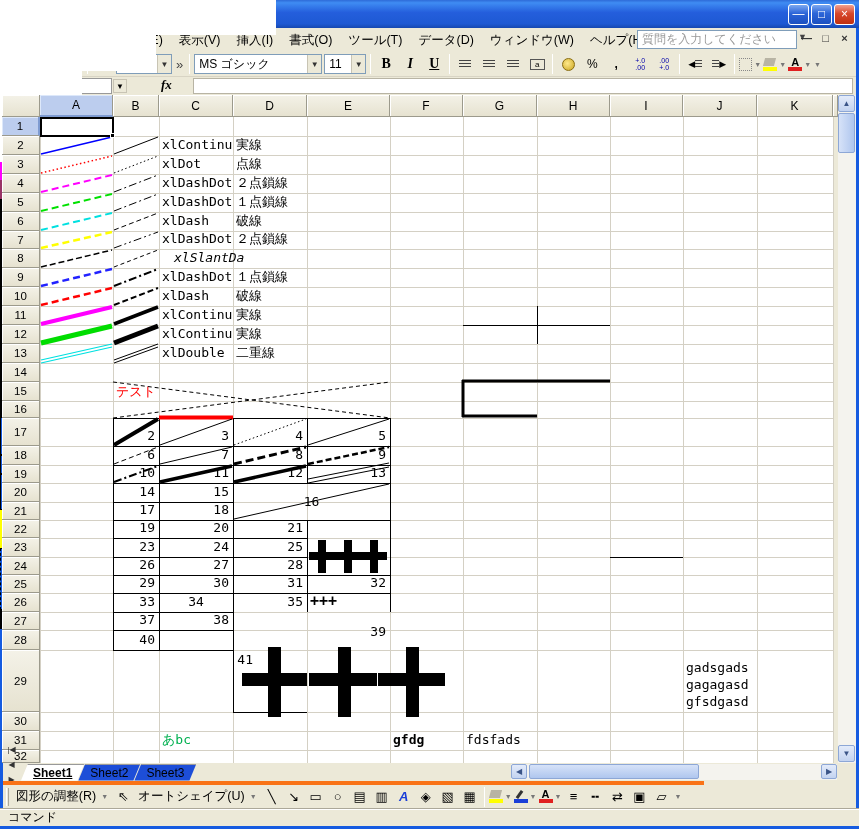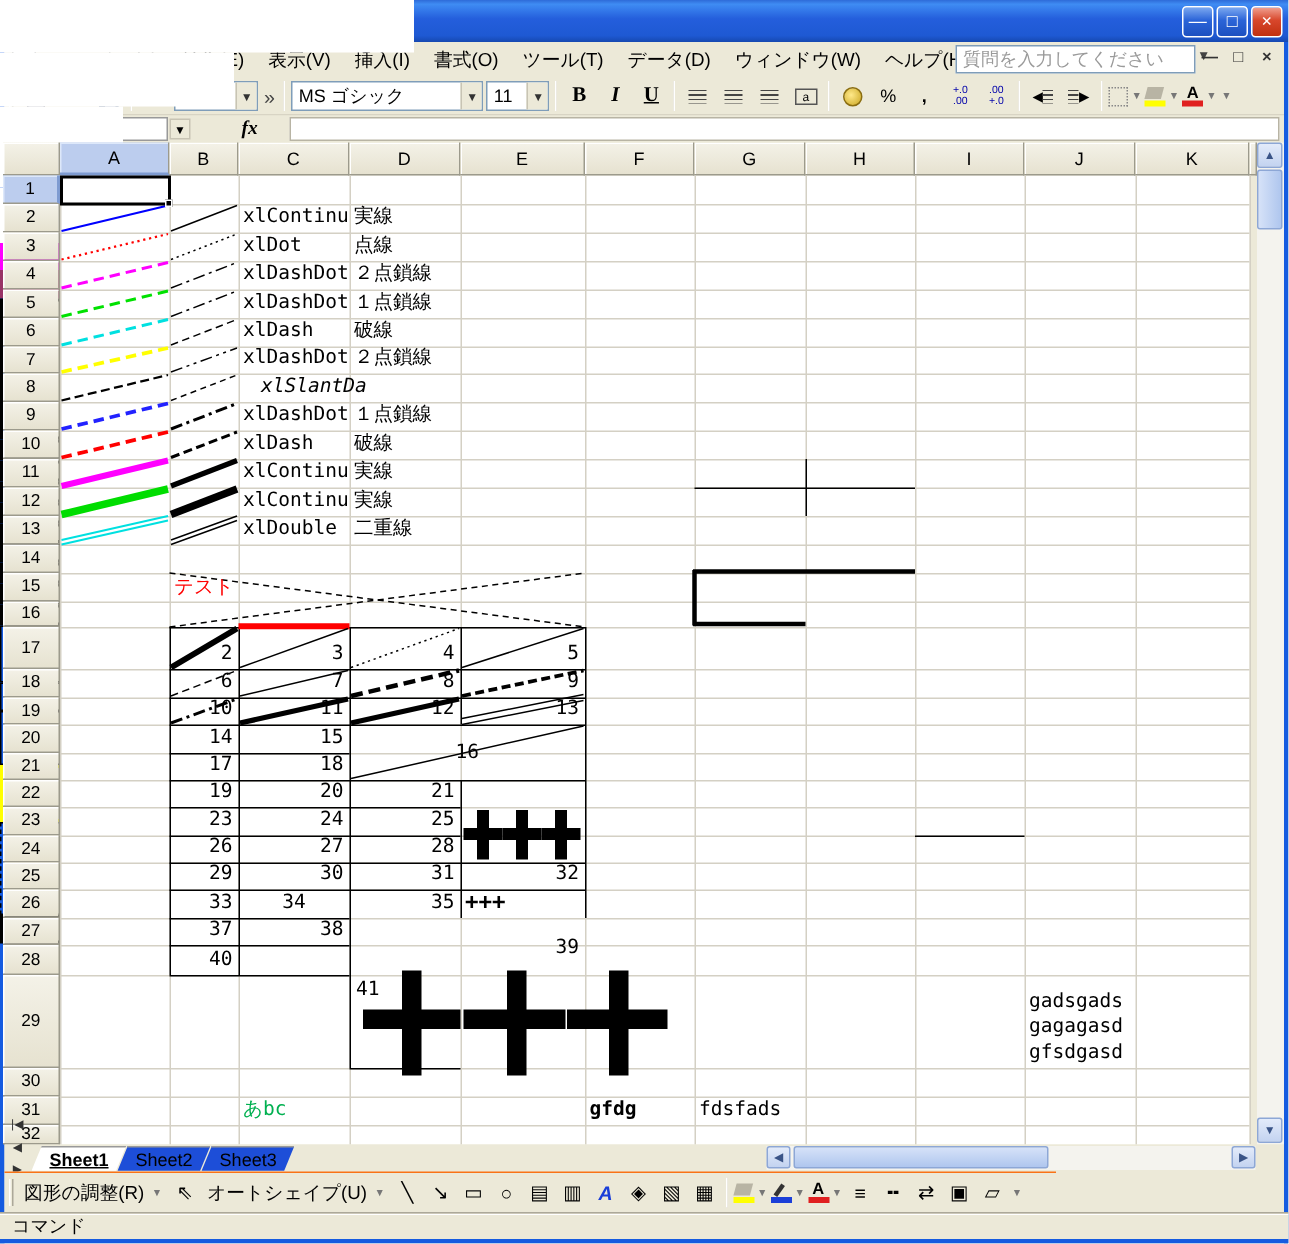--- a/index.html
+++ b/index.html
@@ -82,21 +82,21 @@
 #vthumb{position:absolute;left:0px;top:18px;width:17px;height:40px;background:linear-gradient(90deg,#D6E2F8,#AFC6EE);border:1px solid #8DA7D6;border-radius:2px}
 
 #tabbar{position:absolute;left:3px;top:763px;width:853px;height:18px;background:#ECE9D8;display:flex;align-items:center}
 .navb{width:15px;height:15px;font-size:8px;color:#333;display:flex;align-items:center;justify-content:center;margin-left:1px}
 .tab{height:17px;padding:0 12px;margin-left:-6px;display:flex;align-items:center;font-size:12px;
  clip-path:polygon(7px 0,100% 0,calc(100% - 7px) 100%,0 100%);background:#1d4ed8;border-top:1px solid #999}
 .tab.active{background:#fff;font-weight:bold;text-decoration:underline;z-index:2}
 #hscroll{position:absolute;left:508px;top:1px;width:326px;height:16px;background:#F4F3EE}
 #hthumb{position:absolute;left:18px;top:0;width:170px;height:15px;background:linear-gradient(180deg,#D6E2F8,#AFC6EE);border:1px solid #8DA7D6;border-radius:2px}
 
-#drawbar{position:absolute;left:3px;top:781px;width:701px;height:27px;background:#ECE9D8;display:flex;align-items:center;border-top:1px solid #f97316}
+#drawbar{position:absolute;left:3px;top:781px;width:701px;height:27px;background:#ECE9D8;display:flex;align-items:center;border-top:4px solid #f97316}
 .dlabel{font-size:12.5px;padding:2px 4px;display:flex;align-items:center;gap:3px}
 .dico{width:20px;height:19px;display:flex;align-items:center;justify-content:center;font-size:13px;margin:0 1px}
 .dico.blue{color:#1B3FD8;font-weight:bold;font-style:italic}
 
 #statusbar{position:absolute;left:0;top:808px;width:859px;height:18px;background:#ECE9D8;border-top:1px solid #aca899;
  font-size:12px;display:flex;align-items:center;padding-left:8px;box-shadow:inset 0 1px 0 #fff}
 </style>
 </head>
 <body>
 

